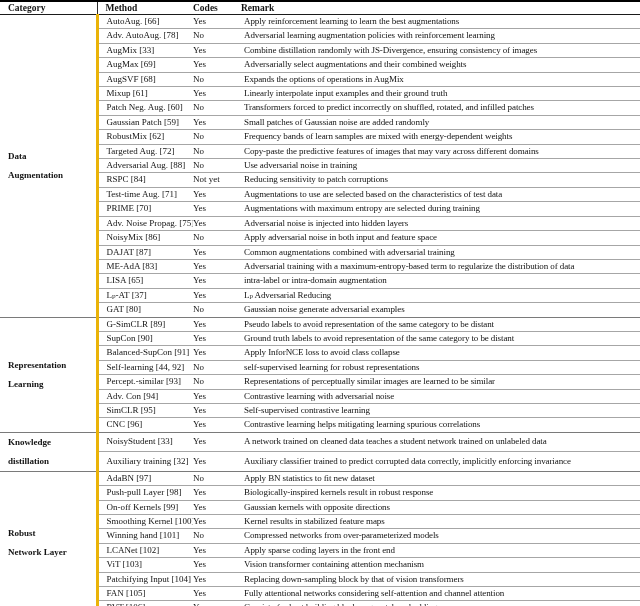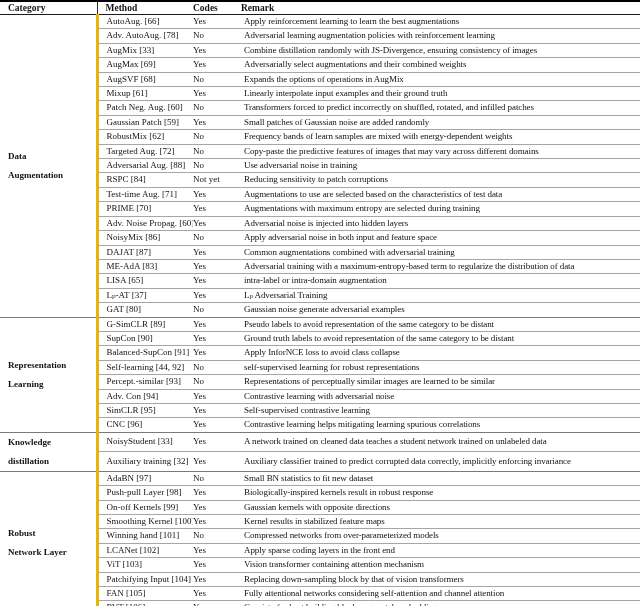--- a/index.html
+++ b/index.html
@@ -126,21 +126,21 @@
           <td class="method">Test-time Aug. [71]</td>
           <td class="codes">Yes</td>
           <td class="remark">Augmentations to use are selected based on the characteristics of test data</td>
         </tr>
         <tr>
           <td class="method">PRIME [70]</td>
           <td class="codes">Yes</td>
           <td class="remark">Augmentations with maximum entropy are selected during training</td>
         </tr>
         <tr>
-          <td class="method">Adv. Noise Propag. [60]</td>
+          <td class="method">Adv. Noise Propag. [75]</td>
           <td class="codes">Yes</td>
           <td class="remark">Adversarial noise is injected into hidden layers</td>
         </tr>
         <tr>
           <td class="method">NoisyMix [86]</td>
           <td class="codes">No</td>
           <td class="remark">Apply adversarial noise in both input and feature space</td>
         </tr>
         <tr>
           <td class="method">DAJAT [87]</td>
@@ -153,21 +153,21 @@
           <td class="remark">Adversarial training with a maximum-entropy-based term to regularize the distribution of data</td>
         </tr>
         <tr>
           <td class="method">LISA [65]</td>
           <td class="codes">Yes</td>
           <td class="remark">intra-label or intra-domain augmentation</td>
         </tr>
         <tr>
           <td class="method">Lₚ-AT [37]</td>
           <td class="codes">Yes</td>
-          <td class="remark">Lₚ Adversarial Training</td>
+          <td class="remark">Lₚ Adversarial Reducing</td>
         </tr>
         <tr>
           <td class="method">GAT [80]</td>
           <td class="codes">No</td>
           <td class="remark">Gaussian noise generate adversarial examples</td>
         </tr>
         <tr class="cat-start">
           <td class="cat" rowspan="8">Representation Learning</td>
           <td class="method">G-SimCLR [89]</td>
           <td class="codes">Yes</td>
@@ -216,21 +216,21 @@
         </tr>
         <tr>
           <td class="method">Auxiliary training [32]</td>
           <td class="codes">Yes</td>
           <td class="remark">Auxiliary classifier trained to predict corrupted data correctly, implicitly enforcing invariance</td>
         </tr>
         <tr class="cat-start">
           <td class="cat" rowspan="10">Robust Network Layer</td>
           <td class="method">AdaBN [97]</td>
           <td class="codes">No</td>
-          <td class="remark">Small BN statistics to fit new dataset</td>
+          <td class="remark">Apply BN statistics to fit new dataset</td>
         </tr>
         <tr>
           <td class="method">Push-pull Layer [98]</td>
           <td class="codes">Yes</td>
           <td class="remark">Biologically-inspired kernels result in robust response</td>
         </tr>
         <tr>
           <td class="method">On-off Kernels [99]</td>
           <td class="codes">Yes</td>
           <td class="remark">Gaussian kernels with opposite directions</td>

